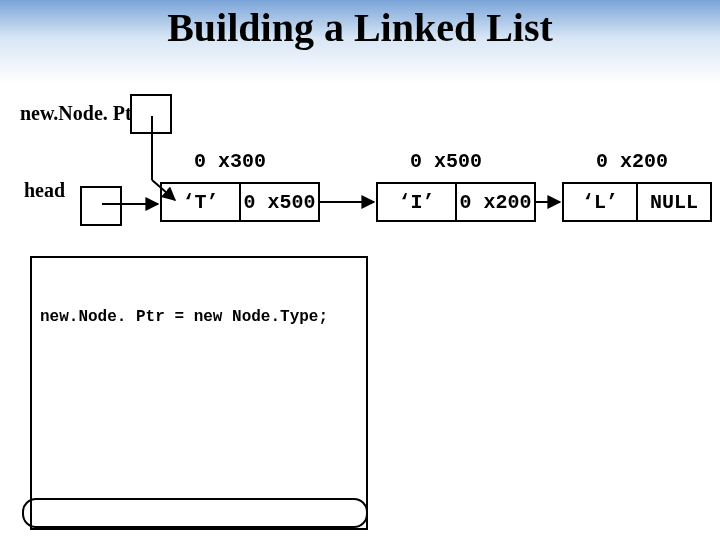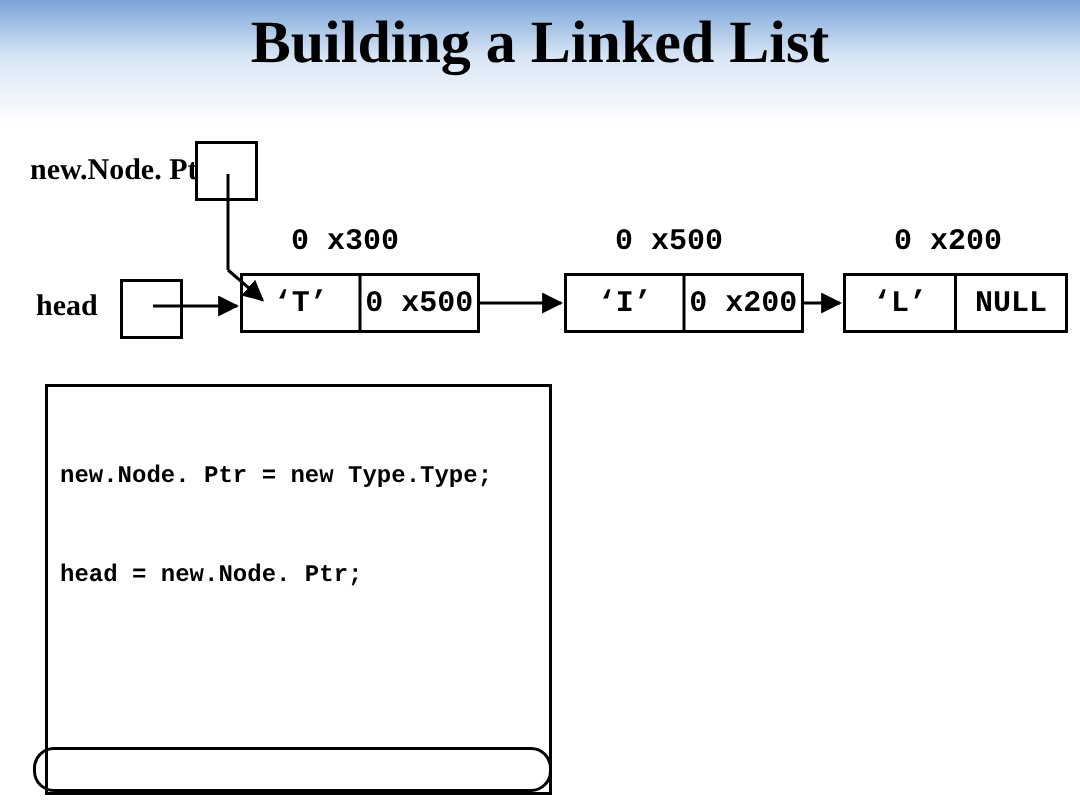--- a/index.html
+++ b/index.html
@@ -97,21 +97,21 @@
 </head>
 <body>
 
 <div class="slide">
 
   <div class="title">Building a Linked List</div>
 
   <div class="label" style="left:20px; top:102px;">new.Node. Ptr</div>
   <div class="box" style="left:130px; top:94px; width:42px; height:40px;"></div>
 
-  <div class="label" style="left:24px; top:193px;">head</div>
+  <div class="label" style="left:24px; top:179px;">head</div>
   <div class="box" style="left:80px; top:186px; width:42px; height:40px;"></div>
 
   <div class="addr" style="left:160px; top:150px; width:140px;">0 x300</div>
   <div class="addr" style="left:376px; top:150px; width:140px;">0 x500</div>
   <div class="addr" style="left:562px; top:150px; width:140px;">0 x200</div>
 
   <div class="node" style="left:160px; top:182px; width:160px; height:40px;">
     <div class="cell">‘T’</div>
     <div class="cell">0 x500</div>
   </div>
@@ -120,22 +120,21 @@
     <div class="cell">‘I’</div>
     <div class="cell">0 x200</div>
   </div>
 
   <div class="node" style="left:562px; top:182px; width:150px; height:40px;">
     <div class="cell">‘L’</div>
     <div class="cell">NULL</div>
   </div>
 
   <div class="codebox">
-    <div>new.Node. Ptr = new Type.Type;</div>
-    <div>head = new.Node. Ptr;</div>
+    <div>new.Node. Ptr = new Node.Type;</div>
     
     
     
     
     
     
     
     
   </div>
 

